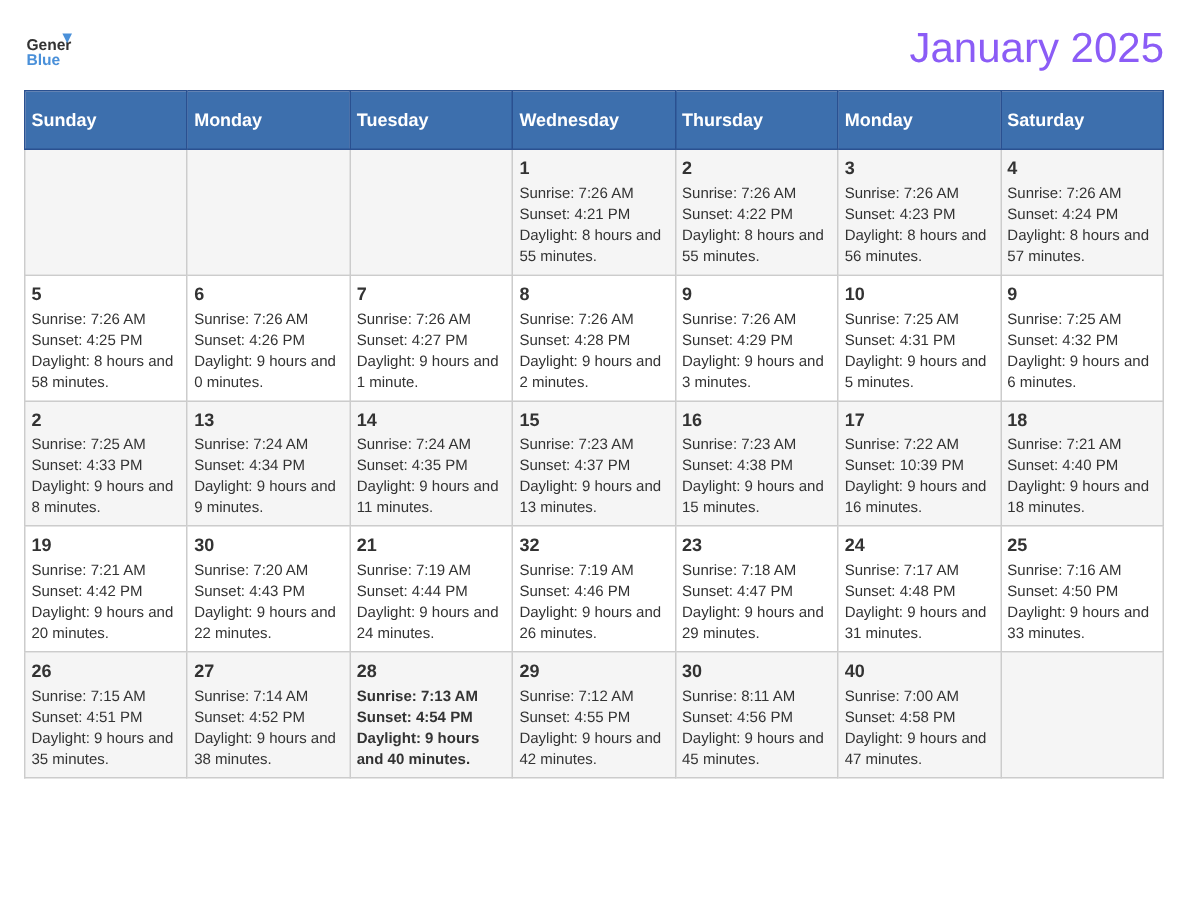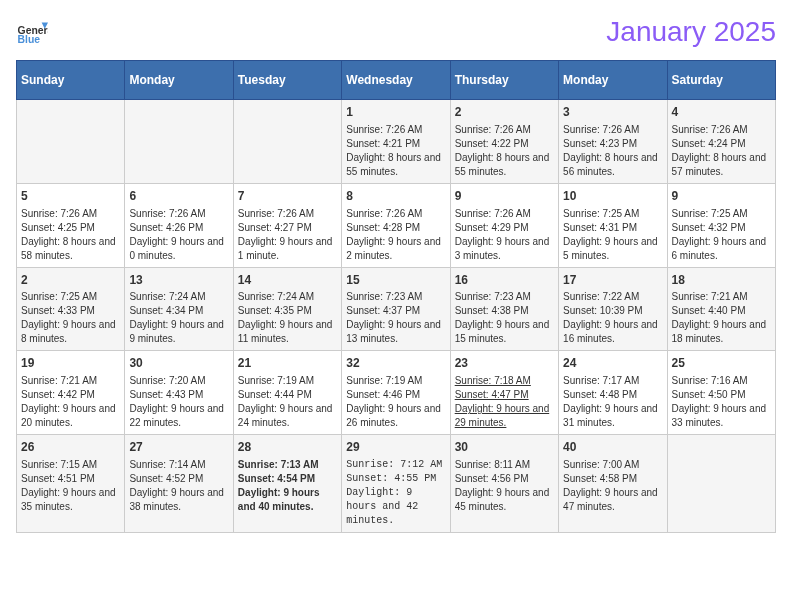--- a/index.html
+++ b/index.html
@@ -242,21 +242,21 @@
 Daylight: 9 hours and 24 minutes.</div>
         </td>
         <td>
           <div class="day-number">32</div>
           <div class="day-info" style="white-space: pre-line;">Sunrise: 7:19 AM
 Sunset: 4:46 PM
 Daylight: 9 hours and 26 minutes.</div>
         </td>
         <td>
           <div class="day-number">23</div>
-          <div class="day-info" style="white-space: pre-line; text-decoration: underline;">Sunrise: 7:18 AM
+          <div class="day-info" style="white-space: pre-line;">Sunrise: 7:18 AM
 Sunset: 4:47 PM
 Daylight: 9 hours and 29 minutes.</div>
         </td>
         <td>
           <div class="day-number">24</div>
           <div class="day-info" style="white-space: pre-line;">Sunrise: 7:17 AM
 Sunset: 4:48 PM
 Daylight: 9 hours and 31 minutes.</div>
         </td>
         <td>
@@ -280,21 +280,21 @@
 Daylight: 9 hours and 38 minutes.</div>
         </td>
         <td>
           <div class="day-number">28</div>
           <div class="day-info" style="white-space: pre-line; font-weight: bold;">Sunrise: 7:13 AM
 Sunset: 4:54 PM
 Daylight: 9 hours and 40 minutes.</div>
         </td>
         <td>
           <div class="day-number">29</div>
-          <div class="day-info" style="white-space: pre-line; font-family: Liberation Mono, monospace;">Sunrise: 7:12 AM
+          <div class="day-info" style="white-space: pre-line;">Sunrise: 7:12 AM
 Sunset: 4:55 PM
 Daylight: 9 hours and 42 minutes.</div>
         </td>
         <td>
           <div class="day-number">30</div>
           <div class="day-info" style="white-space: pre-line;">Sunrise: 8:11 AM
 Sunset: 4:56 PM
 Daylight: 9 hours and 45 minutes.</div>
         </td>
         <td>

